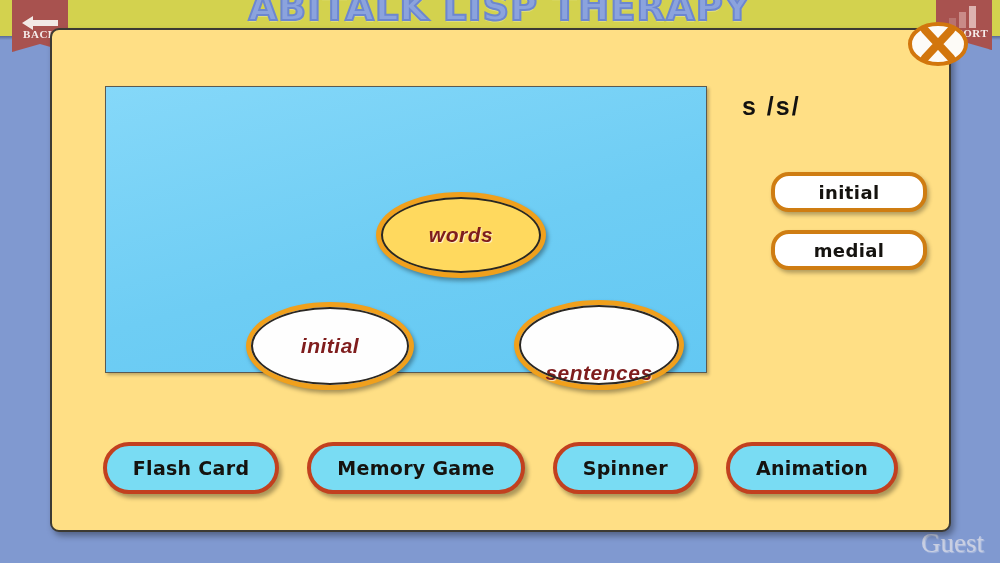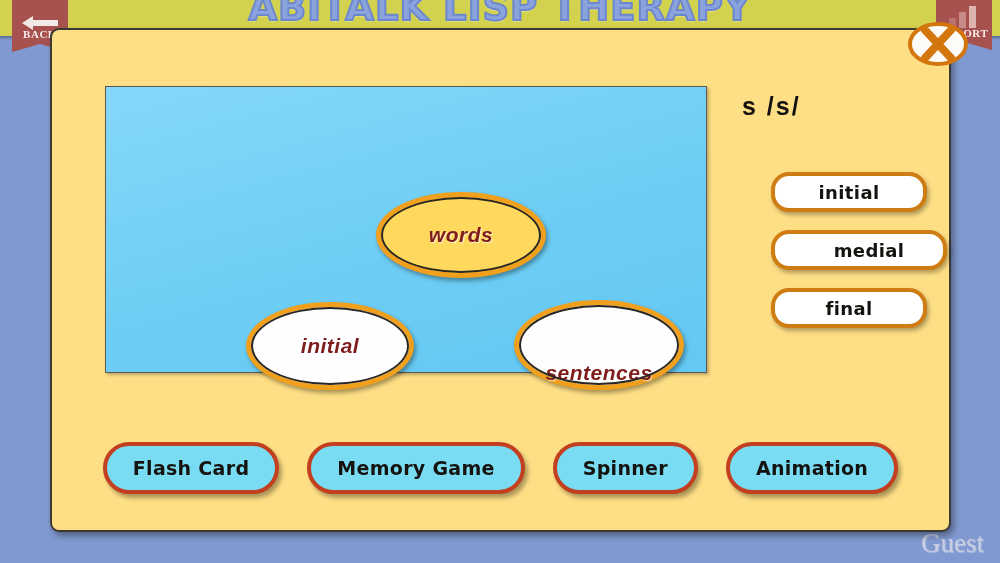--- a/index.html
+++ b/index.html
@@ -206,21 +206,21 @@
     cursor: pointer;
   }
   .position-pill span {
     font-family: "DejaVu Sans", sans-serif;
     font-size: 18px;
     font-weight: bold;
     color: #15130f;
     letter-spacing: .4px;
   }
   #pill-initial { top: 142px; }
-  #pill-medial  { top: 200px; padding-left: 20px; }
+  #pill-medial  { top: 200px; }
   #pill-final   { top: 258px; }
 
   
   #activity-row {
     position: absolute;
     left: 0; top: 412px;
     width: 897px;
     display: flex;
     justify-content: center;
     align-items: center;
@@ -300,23 +300,20 @@
   </div>
 
   <div id="sound-label">s   /s/</div>
 
   <div class="position-pill" id="pill-initial">
     <span>initial</span>
   </div>
   <div class="position-pill" id="pill-medial">
     <span>medial</span>
   </div>
-  <div class="position-pill" id="pill-final">
-    <span>final</span>
-  </div>
 
   <div id="activity-row">
     <div class="activity-button">
       <span>Flash Card</span>
     </div>
     <div class="activity-button">
       <span>Memory Game</span>
     </div>
     <div class="activity-button">
       <span>Spinner</span>

